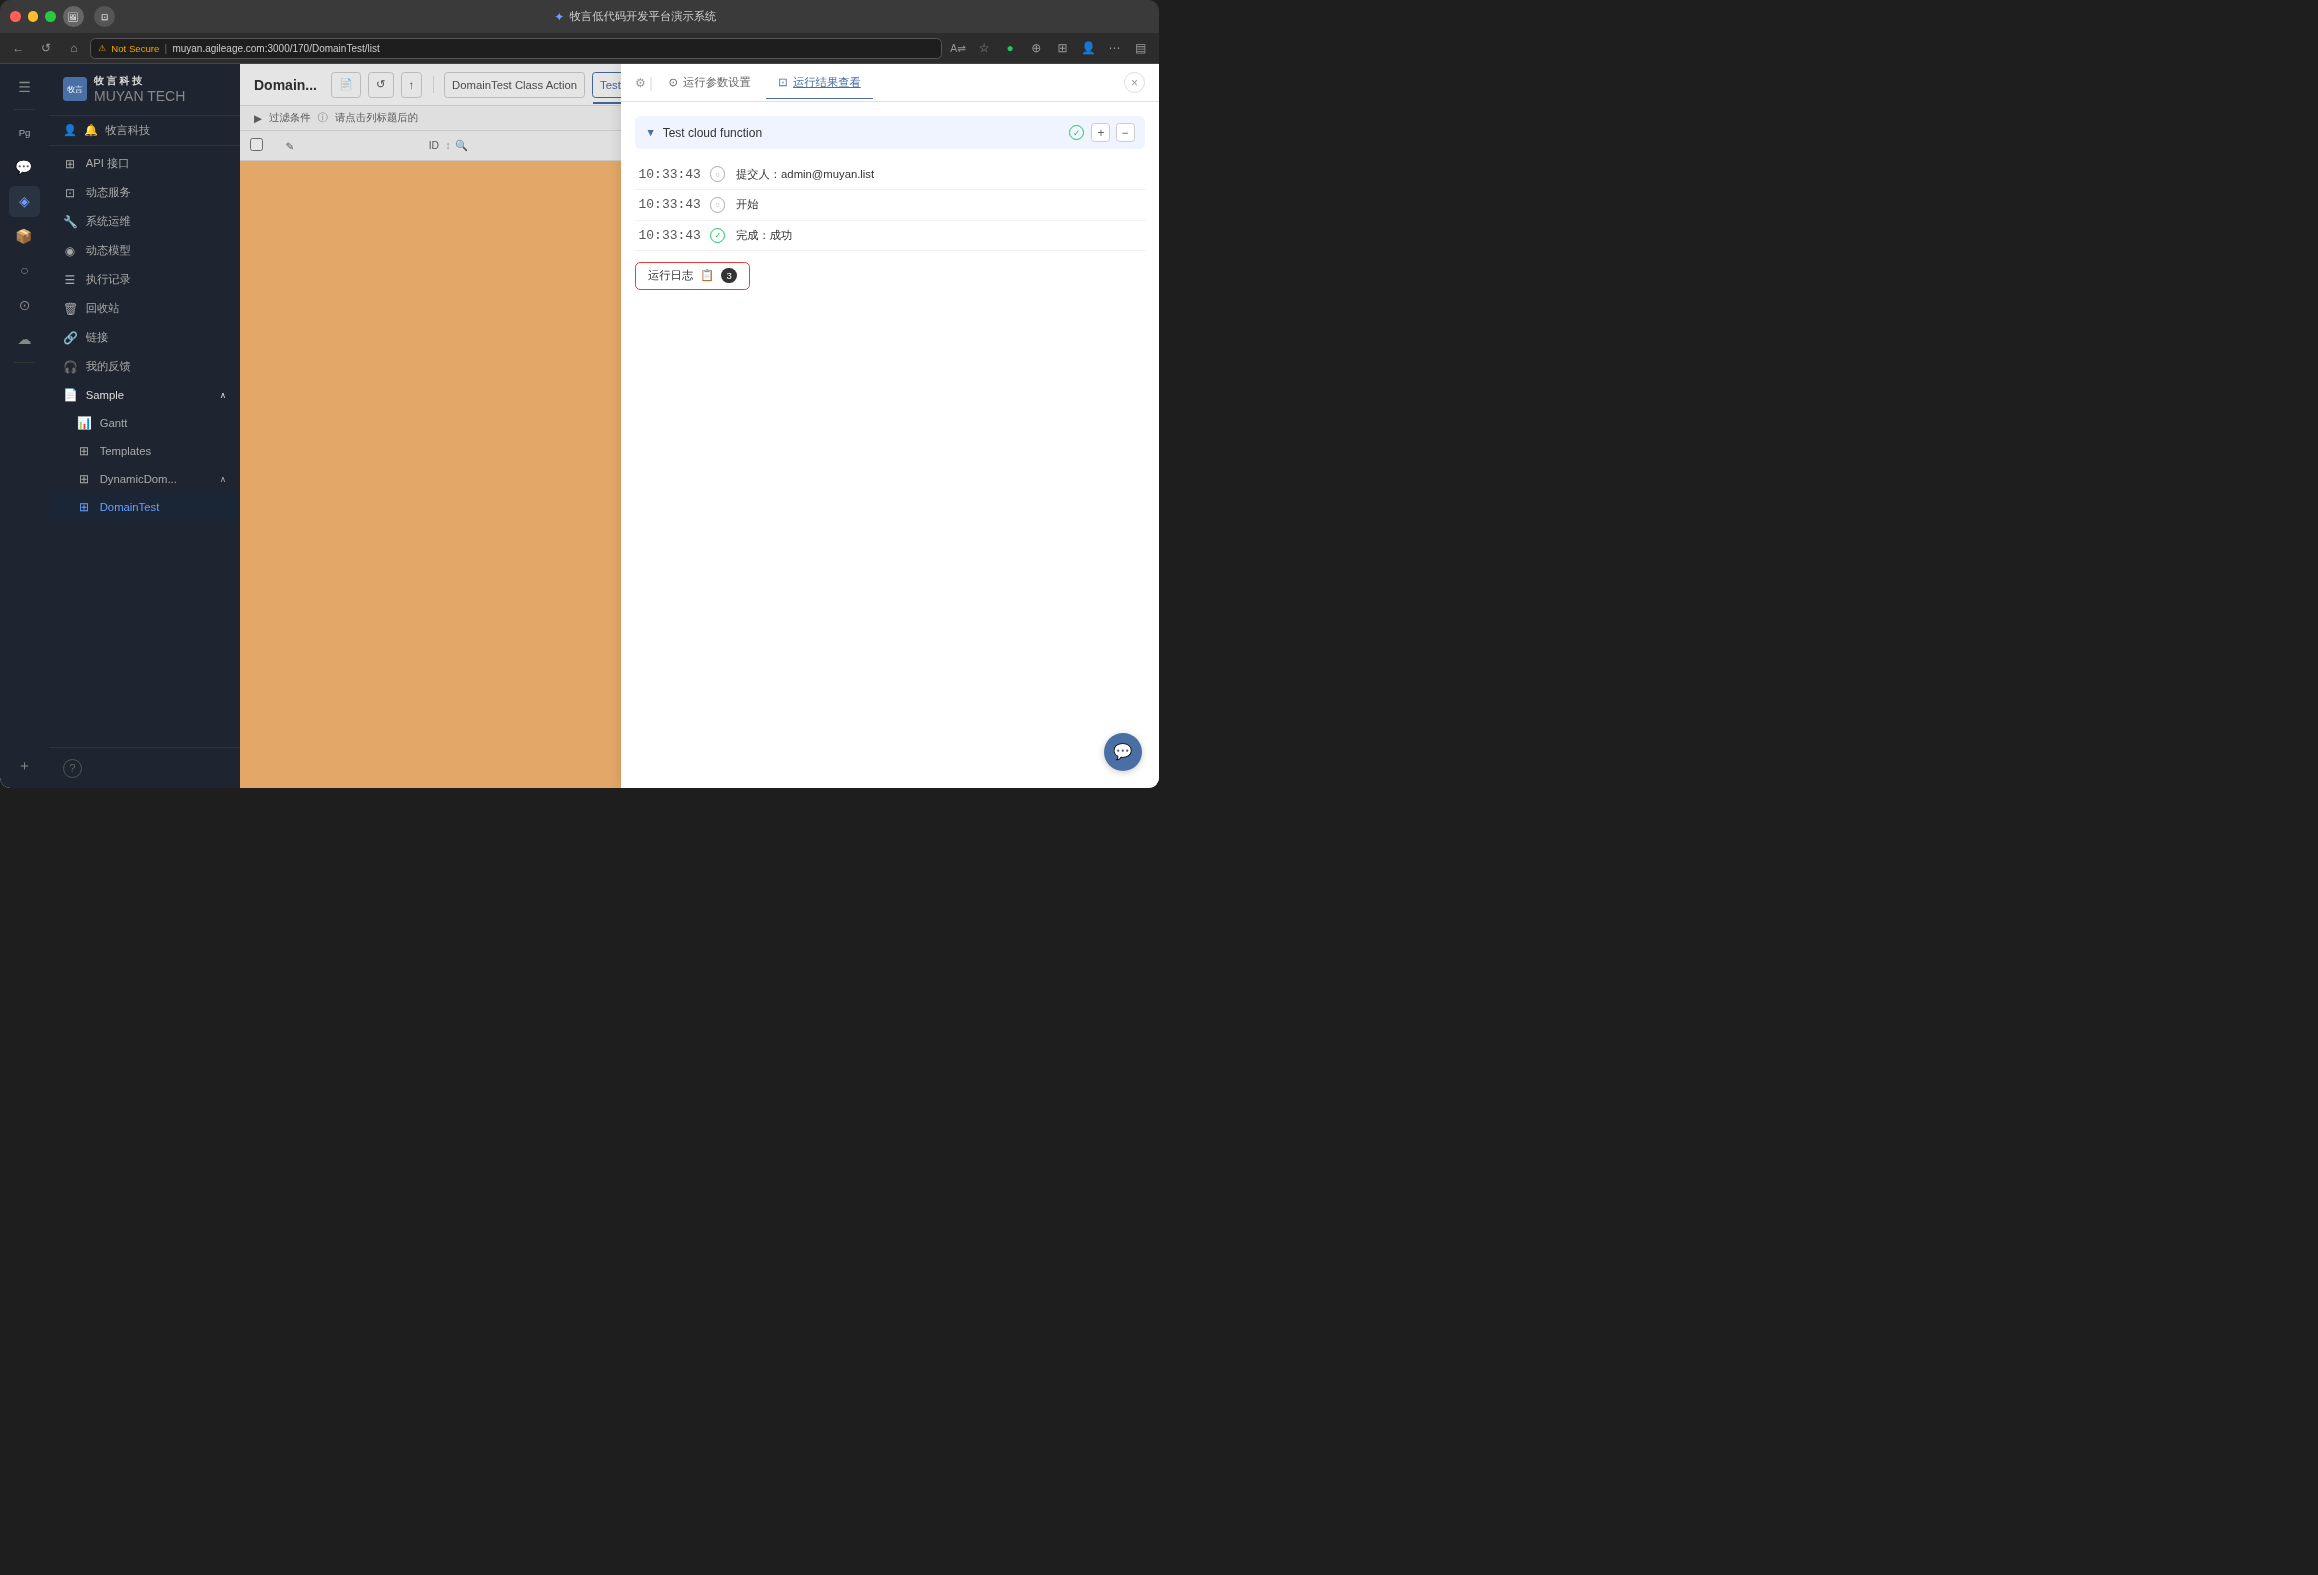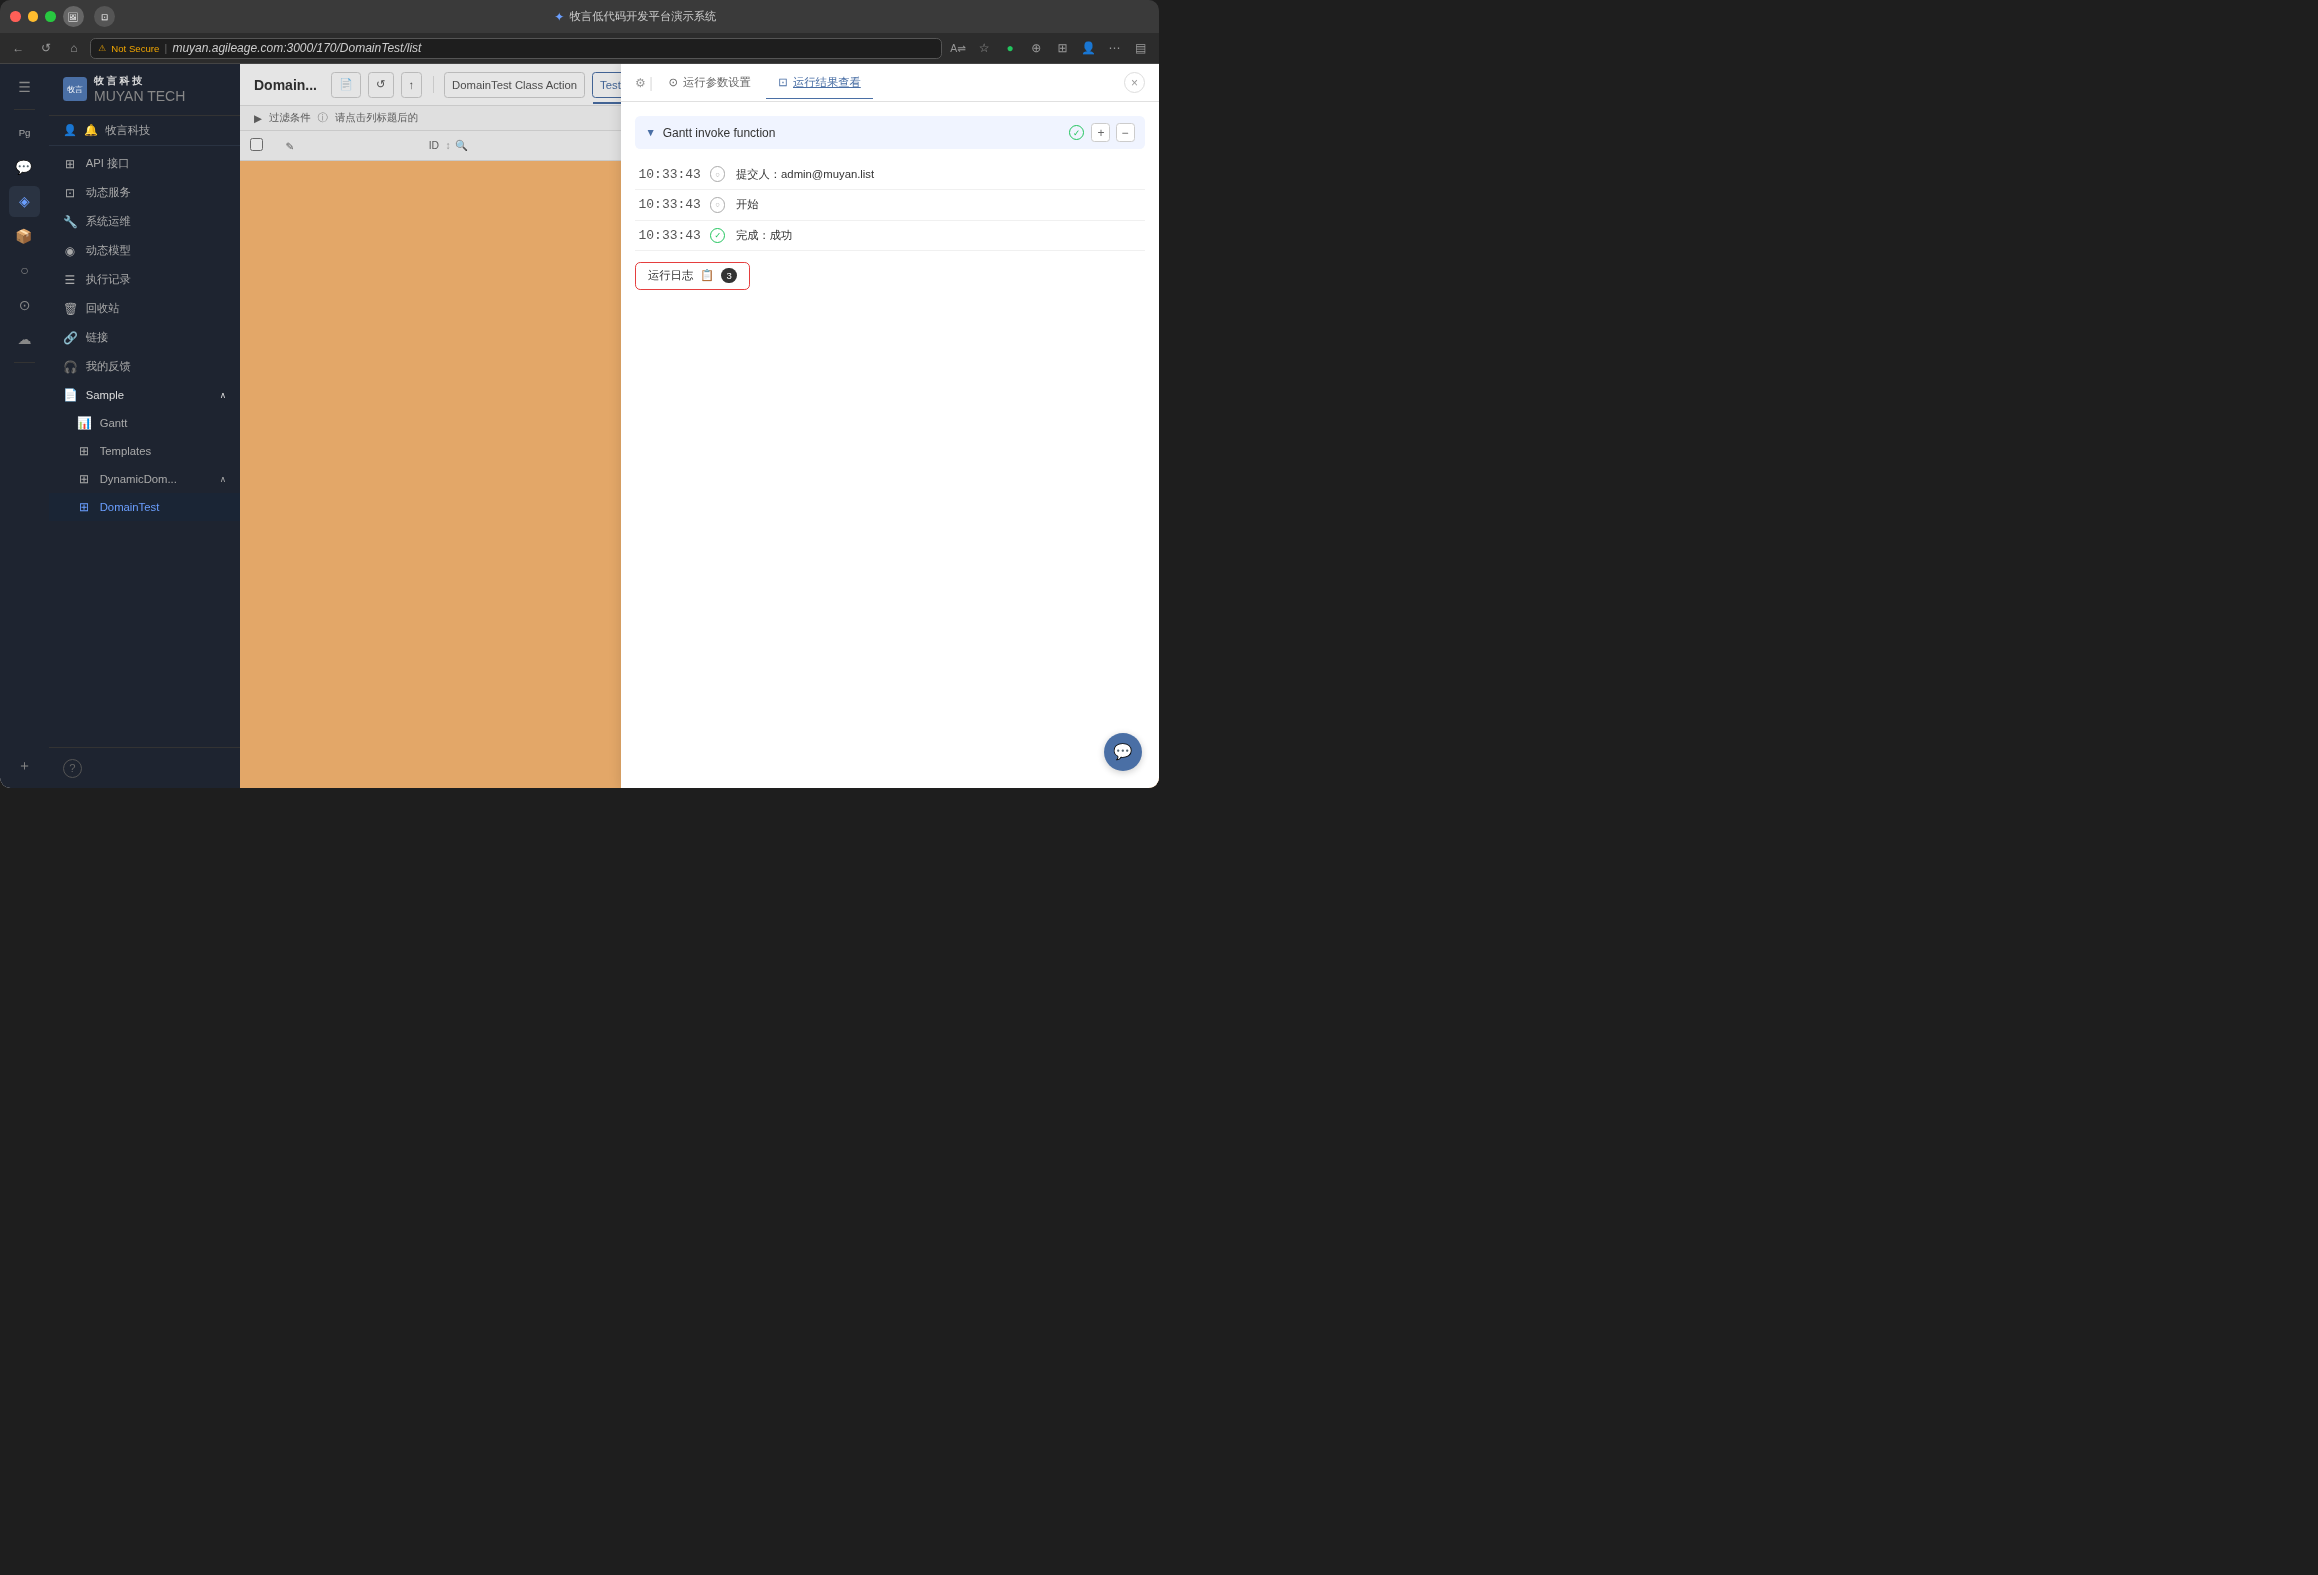--- a/index.html
+++ b/index.html
@@ -13,21 +13,21 @@
     .tl-yellow { background: #febc2e; }
     .tl-green { background: #28c840; }
     .window-title { flex: 1; text-align: center; color: #ccc; font-size: 11.3px; display: flex; align-items: center; justify-content: center; gap: 5.2px; }
     .avatar-icon { width: 21px; height: 21px; border-radius: 50%; background: #666; overflow: hidden; display: flex; align-items: center; justify-content: center; color: #fff; font-size: 8.7px; }
 
     
     .nav-bar { background: #2c2c2c; height: 31px; display: flex; align-items: center; padding: 0 7px; gap: 5.2px; border-bottom: 0.9px solid #444; }
     .nav-btn { background: none; border: none; color: #999; cursor: pointer; width: 22.6px; height: 22.6px; display: flex; align-items: center; justify-content: center; border-radius: 3.5px; font-size: 12px; }
     .address-bar { flex: 1; background: #1e1e1e; border: 0.9px solid #555; border-radius: 5.2px; height: 21px; display: flex; align-items: center; padding: 0 7px; gap: 5.2px; }
     .address-bar-warning { color: #f0a500; font-size: 8.7px; }
-    .address-bar-url { color: #ccc; font-size: 12px; font-style: italic; }
+    .address-bar-url { color: #ccc; font-size: 10px; }
     .nav-icons { display: flex; gap: 3.5px; }
 
     
     .app-layout { display: flex; flex: 1; overflow: hidden; background: #f0f0f0; }
 
     
     .icon-sidebar { width: 49px; background: #1e2430; display: flex; flex-direction: column; align-items: center; padding: 7px 0; gap: 3.5px; }
     .icon-sidebar-item { width: 31px; height: 31px; display: flex; align-items: center; justify-content: center; border-radius: 5.2px; cursor: pointer; color: #888; font-size: 14px; }
     .icon-sidebar-item.active { background: #2a3342; color: #6b9fff; }
     .icon-sidebar-divider { width: 21px; height: 0.9px; background: #333; margin: 3.5px 0; }
@@ -319,21 +319,21 @@
           <div class="panel-tab-spacer"></div>
           <div class="panel-close">
             <span>×</span>
           </div>
         </div>
 
         <div class="panel-content">
 
           <div class="section-header-row">
             <span class="chevron">▼</span>
-            <span class="section-title">Gantt invoke function</span>
+            <span class="section-title">Test cloud function</span>
             <div class="section-status">✓</div>
             <div class="section-actions">
               <div class="section-action-btn">+</div>
               <div class="section-action-btn">−</div>
             </div>
           </div>
 
           <div class="log-entry">
             <span class="log-time">10:33:43</span>
             <div class="log-icon">○</div>

